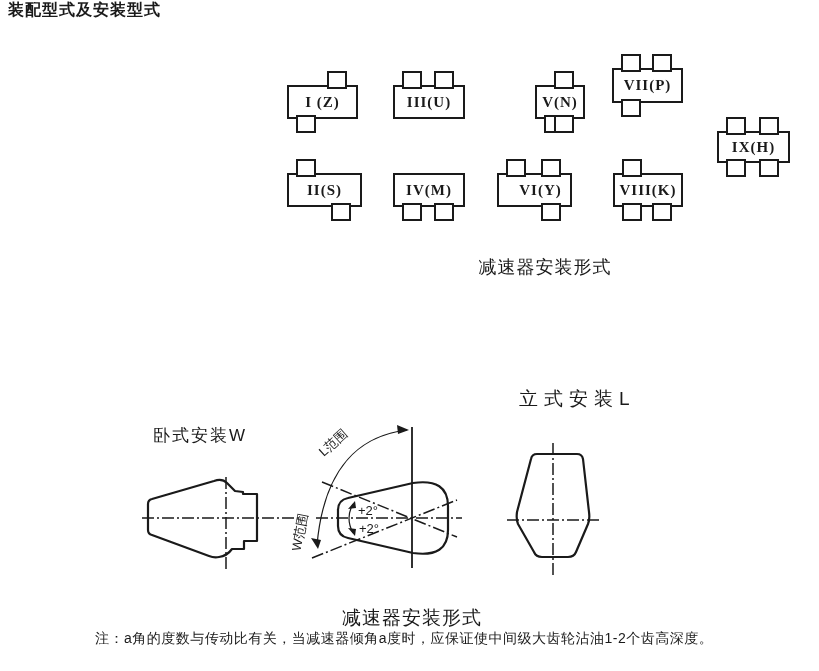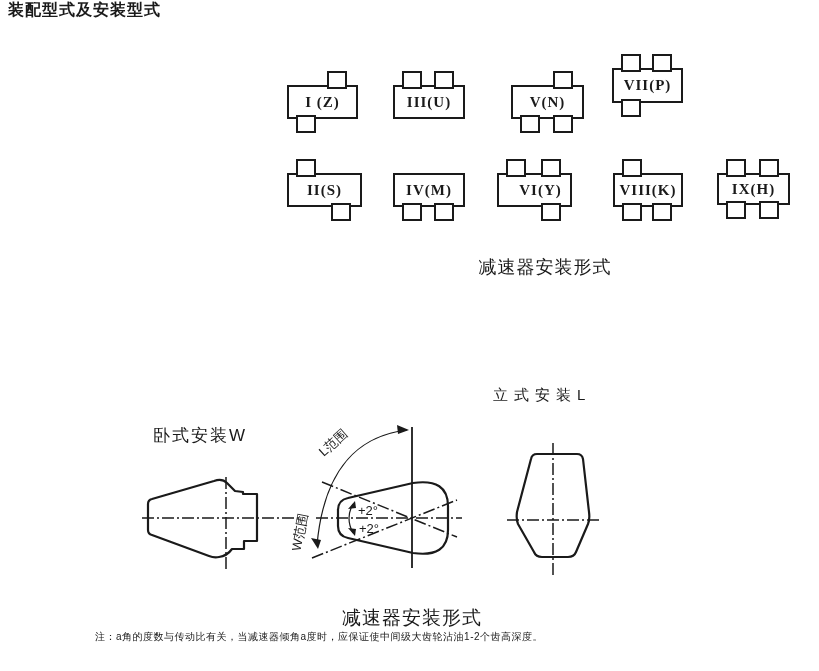--- a/index.html
+++ b/index.html
@@ -20,24 +20,24 @@
         background:var(--paper); }
   .pos-top{ top:-16px; } .pos-bottom{ bottom:-16px; }
   .t-left{ left:7px; } .t-right{ right:9px; }
 
   .caption1{ left:420px; top:255px; width:250px; text-align:center; font-size:18px; letter-spacing:1px; }
   .caption2{ left:312px; top:575px; width:200px; text-align:center; font-size:19px; font-weight:500; letter-spacing:1px;margin-top:30px; }
 
   .para{ left:12px; top:320px; width:745px; font-size:19px; line-height:33px;
          text-indent:2.6em; letter-spacing:0.5px; }
 
-  .lblV{ left:493px; top:386px; font-size:15px; letter-spacing:6px; }
+  .lblV{ left:519px; top:386px; font-size:19px; letter-spacing:6px; }
   .lblH{ left:153px; top:424px; font-size:17px; letter-spacing:2px; }
 
-  .note{ left:95px; top:630px; font-size:10px; letter-spacing:0.5px; white-space:nowrap; }
+  .note{ left:95px; top:630px; font-size:14px; letter-spacing:0.5px; white-space:nowrap; }
 
   svg text{ font-family:"Liberation Sans","DejaVu Sans",sans-serif; fill:var(--ink); }
   .outline{ fill:none; stroke:var(--ink); stroke-width:2.2; stroke-linejoin:round; stroke-linecap:round; }
   .cl{ fill:none; stroke:var(--ink); stroke-width:1.5; stroke-dasharray:12 3 2 3; }
   .solid{ stroke:var(--ink); stroke-width:1.8; }
   .thin{ fill:none; stroke:var(--ink); stroke-width:1.2; }
   .arrow{ fill:var(--ink); stroke:none; }
 </style>
 </head>
 <body>
@@ -50,33 +50,33 @@
       <div class="block" style="left: 287px; top: 85px; width: 71px; height: 34px;">
         <span class="blabel">I (Z)</span>
         <div class="tab pos-top t-right"></div>
         <div class="tab pos-bottom t-left"></div>
       </div>
       <div class="block" style="left: 393px; top: 85px; width: 72px; height: 34px;">
         <span class="blabel">III(U)</span>
         <div class="tab pos-top t-left"></div>
         <div class="tab pos-top t-right"></div>
       </div>
-      <div class="block" style="left: 511px; top: 85px; width: 73px; height: 34px;">
+      <div class="block" style="left: 535px; top: 85px; width: 50px; height: 34px;">
         <span class="blabel">V(N)</span>
         <div class="tab pos-top t-right"></div>
         <div class="tab pos-bottom t-left"></div>
         <div class="tab pos-bottom t-right"></div>
       </div>
       <div class="block" style="left: 612px; top: 68px; width: 71px; height: 35px;">
         <span class="blabel">VII(P)</span>
         <div class="tab pos-top t-left"></div>
         <div class="tab pos-top t-right"></div>
         <div class="tab pos-bottom t-left"></div>
       </div>
-      <div class="block" style="left: 717px; top: 131px; width: 73px; height: 32px; margin-top: 42px;">
+      <div class="block" style="left: 717px; top: 131px; width: 73px; height: 32px;">
         <span class="blabel">IX(H)</span>
         <div class="tab pos-top t-left"></div>
         <div class="tab pos-top t-right"></div>
         <div class="tab pos-bottom t-left"></div>
         <div class="tab pos-bottom t-right"></div>
       </div>
       <div class="block" style="left: 287px; top: 173px; width: 75px; height: 34px;">
         <span class="blabel">II(S)</span>
         <div class="tab pos-top t-left"></div>
         <div class="tab pos-bottom t-right"></div>

